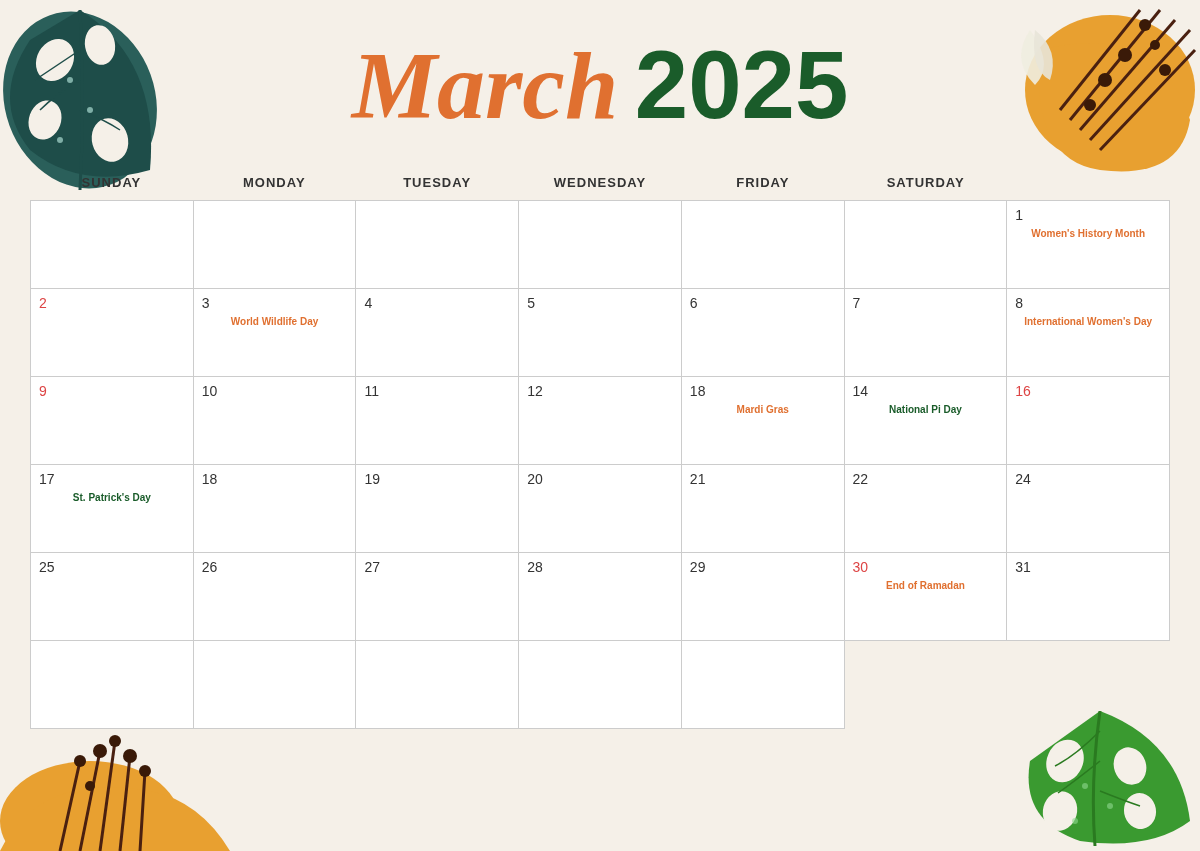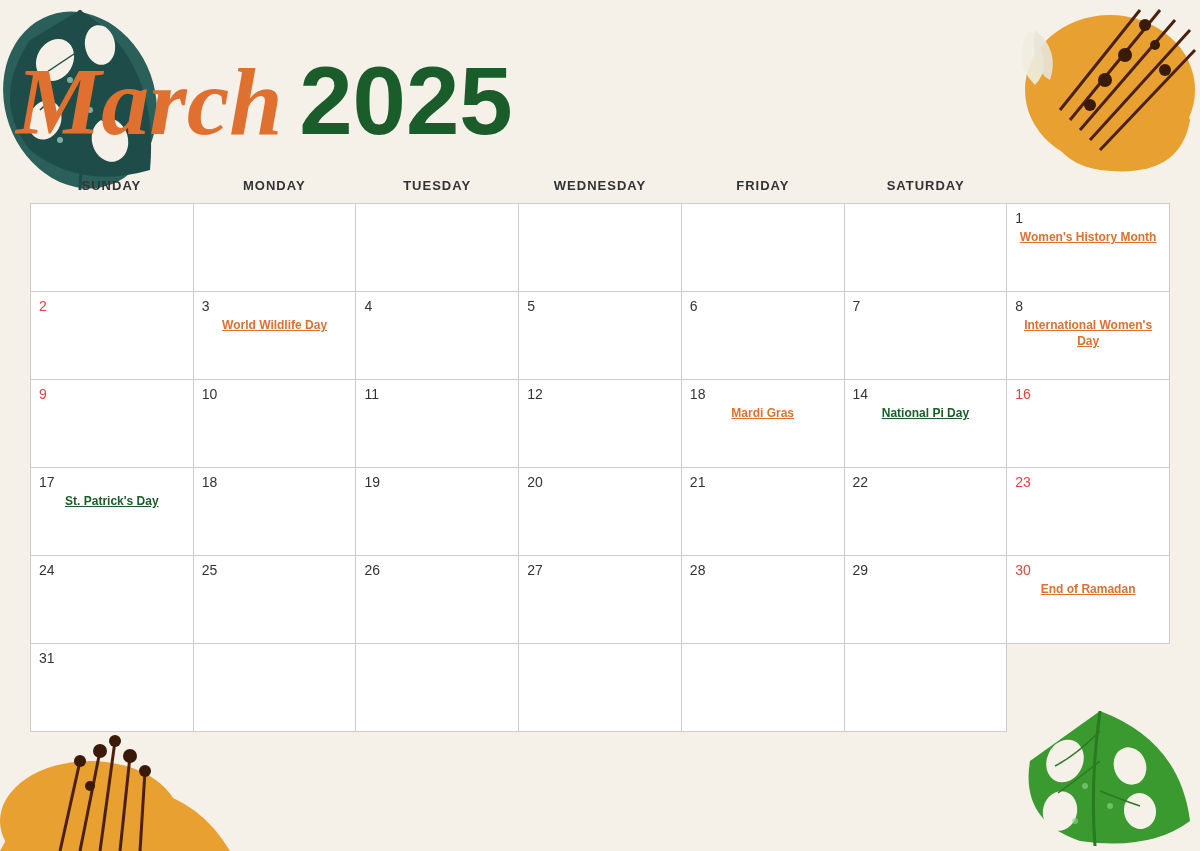--- a/index.html
+++ b/index.html
@@ -37,45 +37,45 @@
     .deco-bottom-right {
       position: absolute;
       bottom: 0; right: 0;
       width: 200px; height: 140px;
       overflow: hidden;
       pointer-events: none;
     }
 
     
     .header {
-      padding: 30px 16px 15px;
+      text-align: center;
+      padding: 30px 4px 15px;
       position: relative;
       z-index: 1;
-      margin-top: 16px;
     }
     .header-title {
       font-size: 96px;
       font-weight: bold;
       font-style: italic;
       color: #e07030;
       display: inline;
       font-family: Georgia, serif;
     }
     .header-year {
       font-size: 96px;
       font-weight: bold;
       color: #1a5c2a;
       display: inline;
       margin-left: 12px;
       font-family: Arial, sans-serif;
     }
 
     
     .calendar-container {
-      margin: 0 30px;
+      margin: 13px 30px;
       position: relative;
       z-index: 1;
     }
 
     
     .day-headers {
       display: grid;
       grid-template-columns: repeat(7, 1fr);
       margin-bottom: 4px;
     }
@@ -109,26 +109,25 @@
     }
     .cell-date {
       font-size: 14px;
       color: #333;
       font-weight: normal;
       display: block;
       margin-bottom: 2px;
     }
     .cell-date.red { color: #d44; }
     .cell-event {
-      font-size: 12px;
+      font-size: 10px;
       font-weight: bold;
       text-align: center;
       margin-top: 4px;
       line-height: 1.3;
-      text-decoration: underline;
     }
     .event-orange { color: #e07030; }
     .event-green { color: #1a5c2a; }
   </style>
 </head>
 <body>
 
 <div class="deco-top-left">
   <svg width="210" height="200" viewBox="0 0 210 200">
 
@@ -301,23 +300,20 @@
       <div class="cal-cell">
         <span class="cell-date">20</span>
       </div>
       <div class="cal-cell">
         <span class="cell-date">21</span>
       </div>
       <div class="cal-cell">
         <span class="cell-date">22</span>
       </div>
       <div class="cal-cell">
-        <span class="cell-date red">23</span>
-      </div>
-      <div class="cal-cell">
         <span class="cell-date">24</span>
       </div>
       <div class="cal-cell">
         <span class="cell-date">25</span>
       </div>
       <div class="cal-cell">
         <span class="cell-date">26</span>
       </div>
       <div class="cal-cell">
         <span class="cell-date">27</span>

